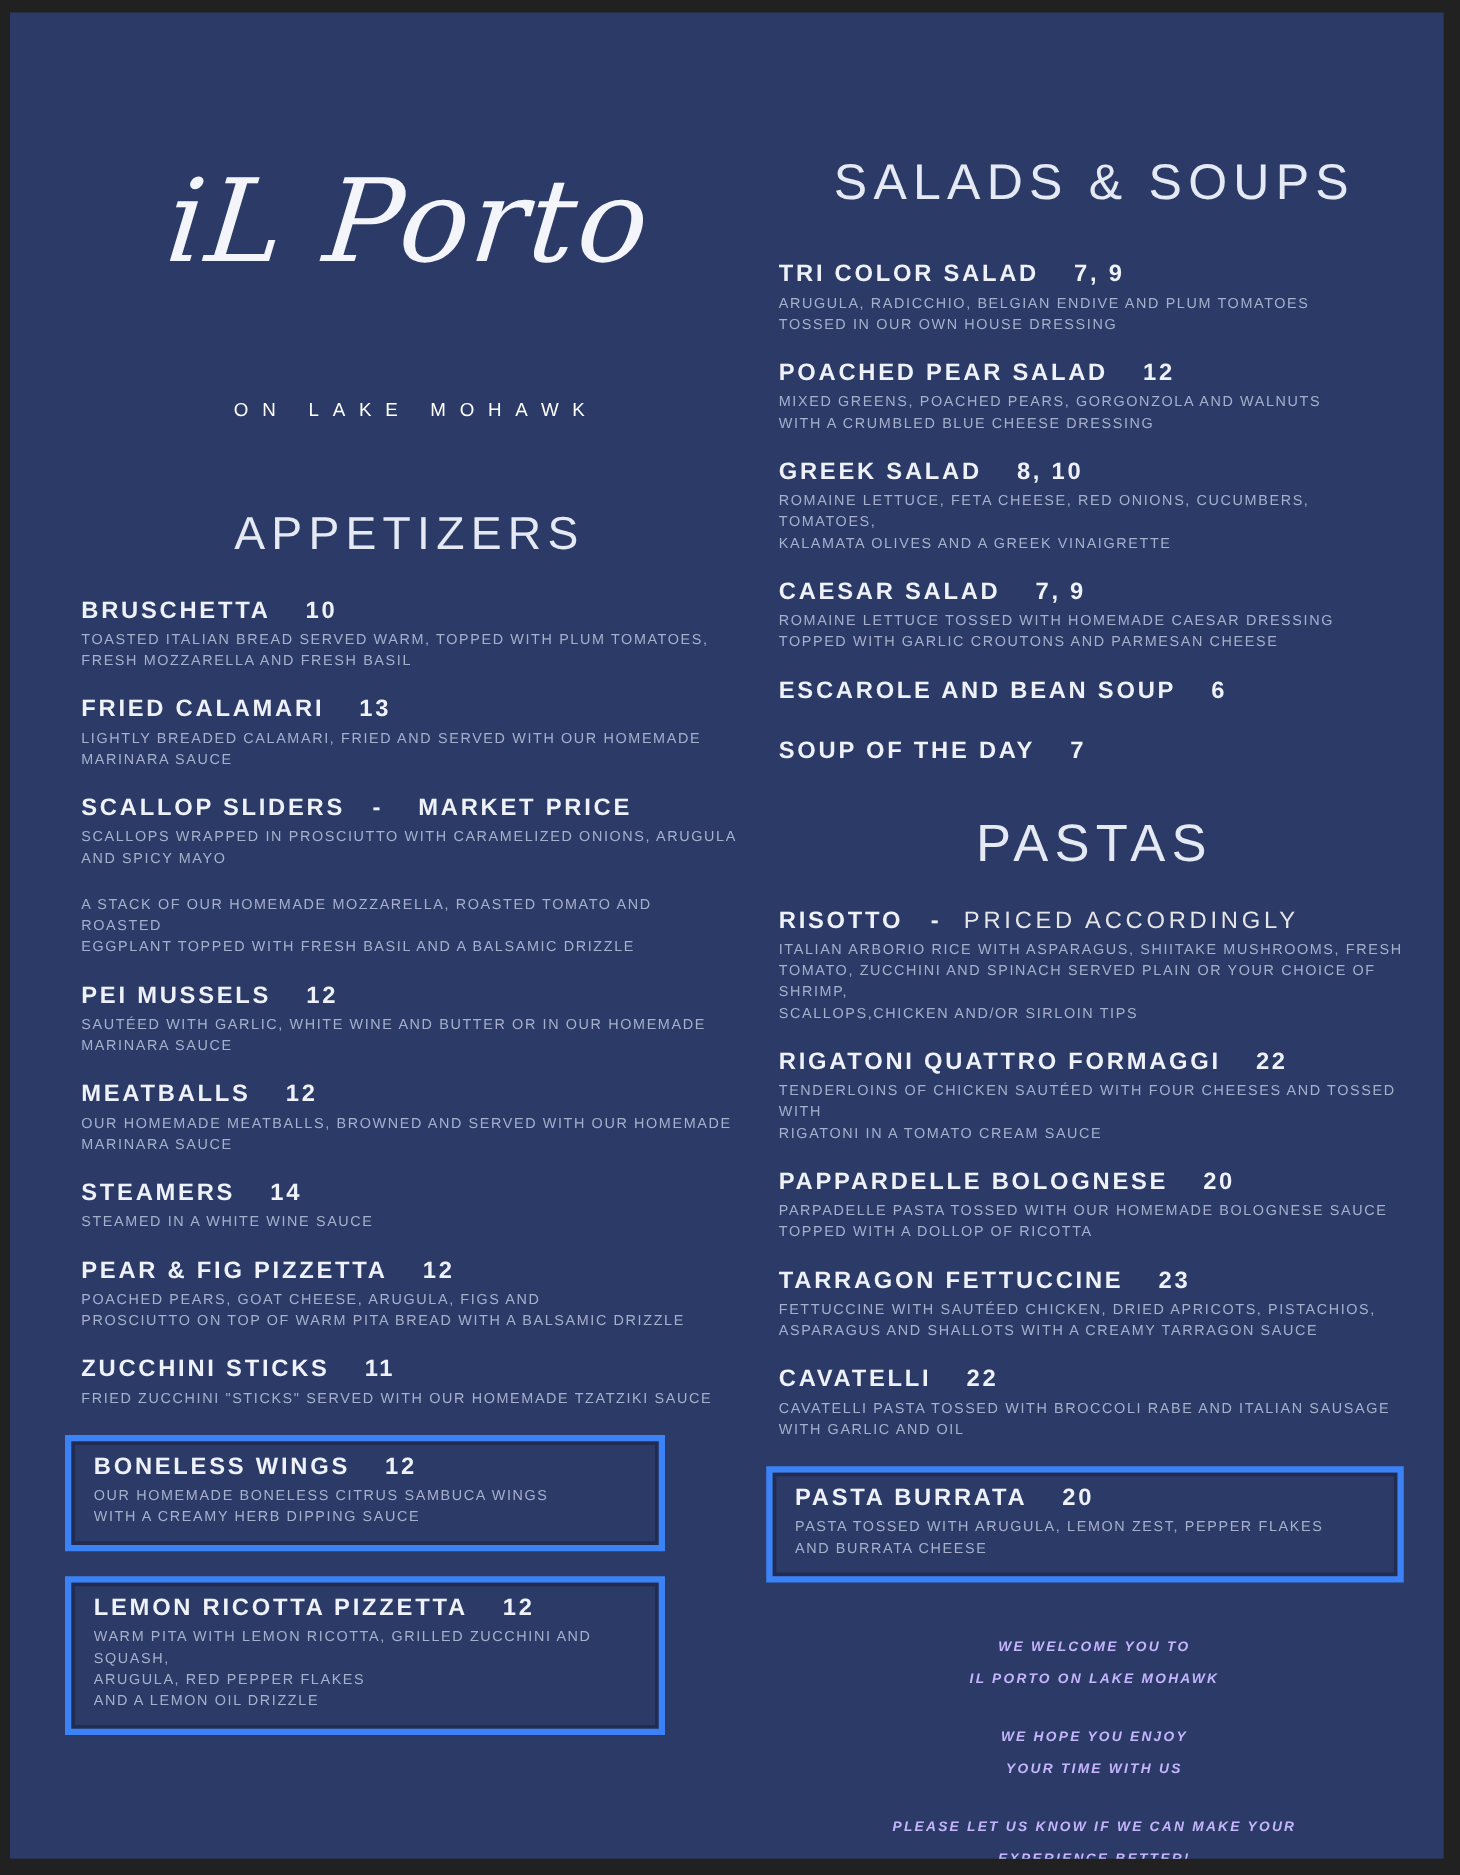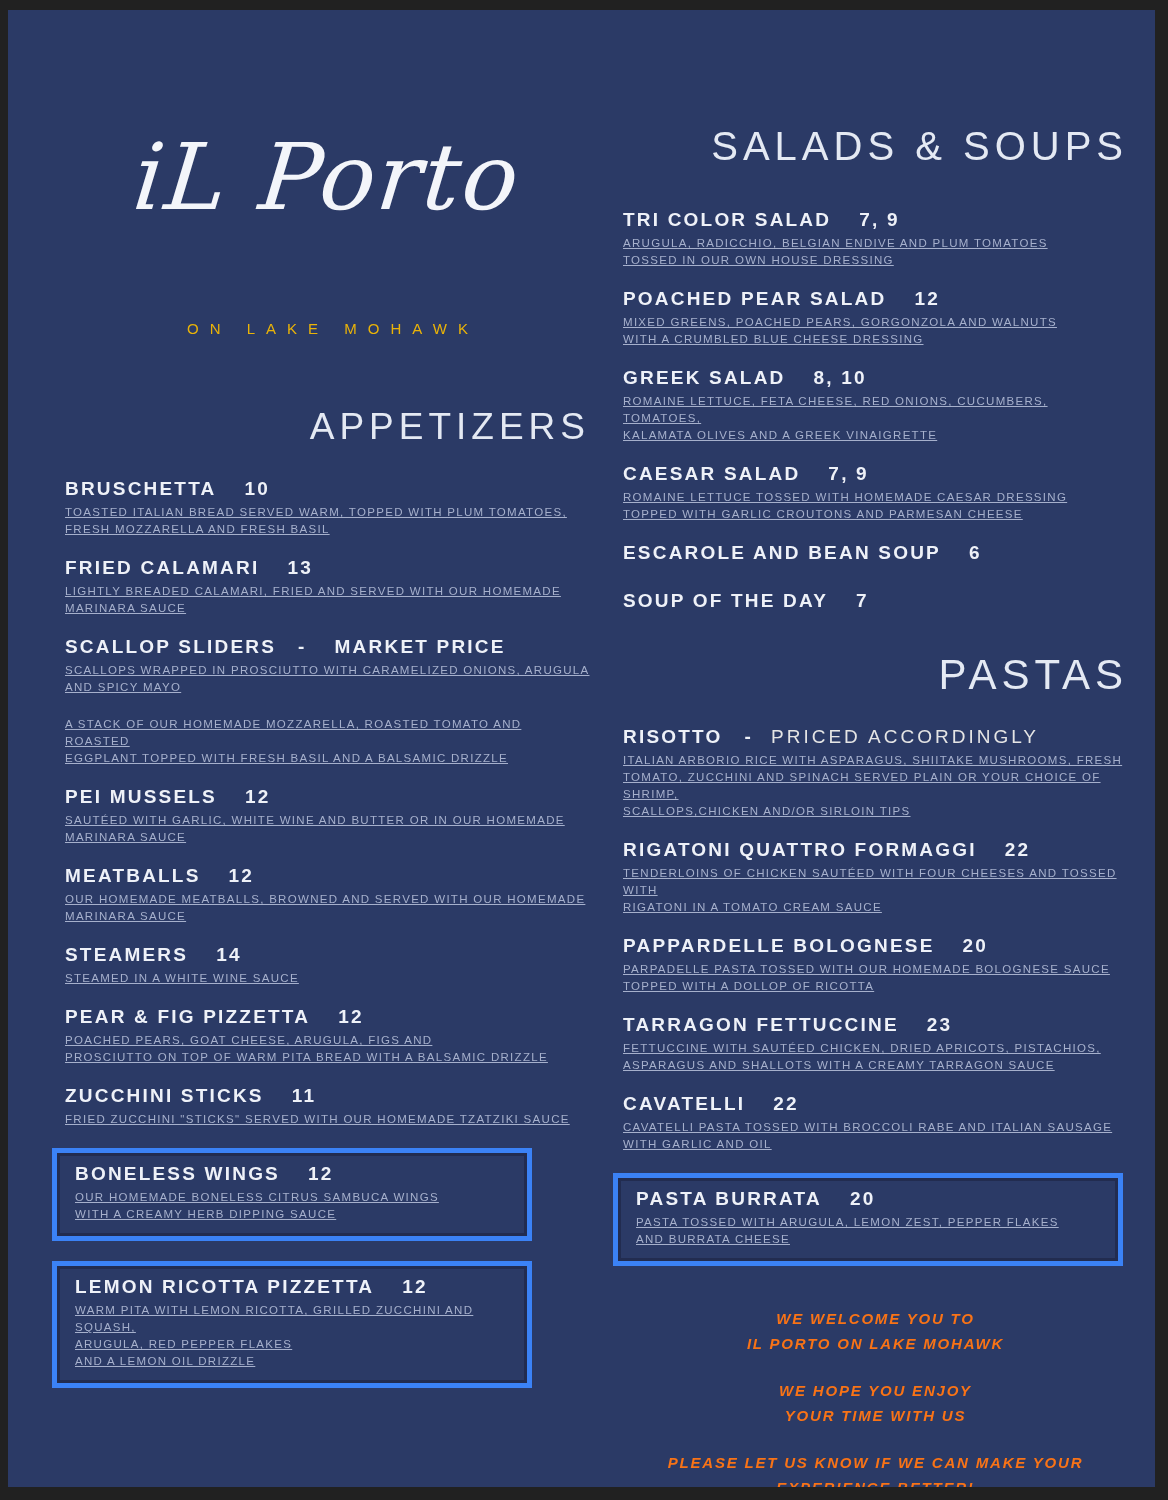--- a/index.html
+++ b/index.html
@@ -31,30 +31,30 @@
     font-size:92px;
     color:#f3f5fa;
     transform:skewX(-6deg);
     letter-spacing:2px;
   }
   .logo-sub {
     text-align:center;
     font-size:15px;
     letter-spacing:11px;
     text-indent:11px;
-    color:#eab308;
+    color:#ffffff;
     margin-top:12px;
   }
 
   
   .section-title {
     font-weight:300;
     color:#e4e9f3;
     letter-spacing:5px;
-    text-align:right;
+    text-align:center;
     line-height:48px;
     margin:0 0 32px 0;
   }
   .col-left .section-title { font-size:37px; margin-top:66px; margin-bottom:28px; }
   .title-salads { font-size:40px; margin-bottom:40px !important; }
   .title-pastas { font-size:42px; margin-top:40px !important; margin-bottom:28px !important; }
 
   
   .menu-item { margin-bottom:20px; }
   .menu-item.no-desc { margin-bottom:28px; }
@@ -69,39 +69,38 @@
   .item-dash { margin-left:22px; }
   .item-price { margin-left:28px; }
   .item-price.light { font-weight:normal; letter-spacing:3px; color:#e5e5e5;margin-left:18px; }
   .item-desc {
     margin-top:5px;
     font-size:11.5px;
     line-height:17px;
     letter-spacing:1.3px;
     color:#a6b0cc;
     white-space:pre-line;
-    text-decoration:underline;
   }
   .menu-item.boxed {
     border:5px solid #3b82f6;
     box-shadow:inset 0 0 0 3px #222c50;
     padding:11px 18px 13px;
   }
   .col-left  .menu-item.boxed { margin-left:-13px; margin-right:58px; }
   .col-right .menu-item.boxed { margin-left:-10px; margin-right:5px; }
 
   
   .footer {
     margin-top:40px;
     text-align:center;
     font-style:italic;
     font-weight:bold;
-    font-size:15px;
+    font-size:11px;
     letter-spacing:1.8px;
-    color:#f97316;
+    color:#c4b5fd;
   }
   .footer p { white-space:pre-line; line-height:25px; margin:0 0 22px 0; }
 </style>
 </head>
 <body>
 
 <div class="frame">
   <div class="menu">
 
     <div class="col col-left">

